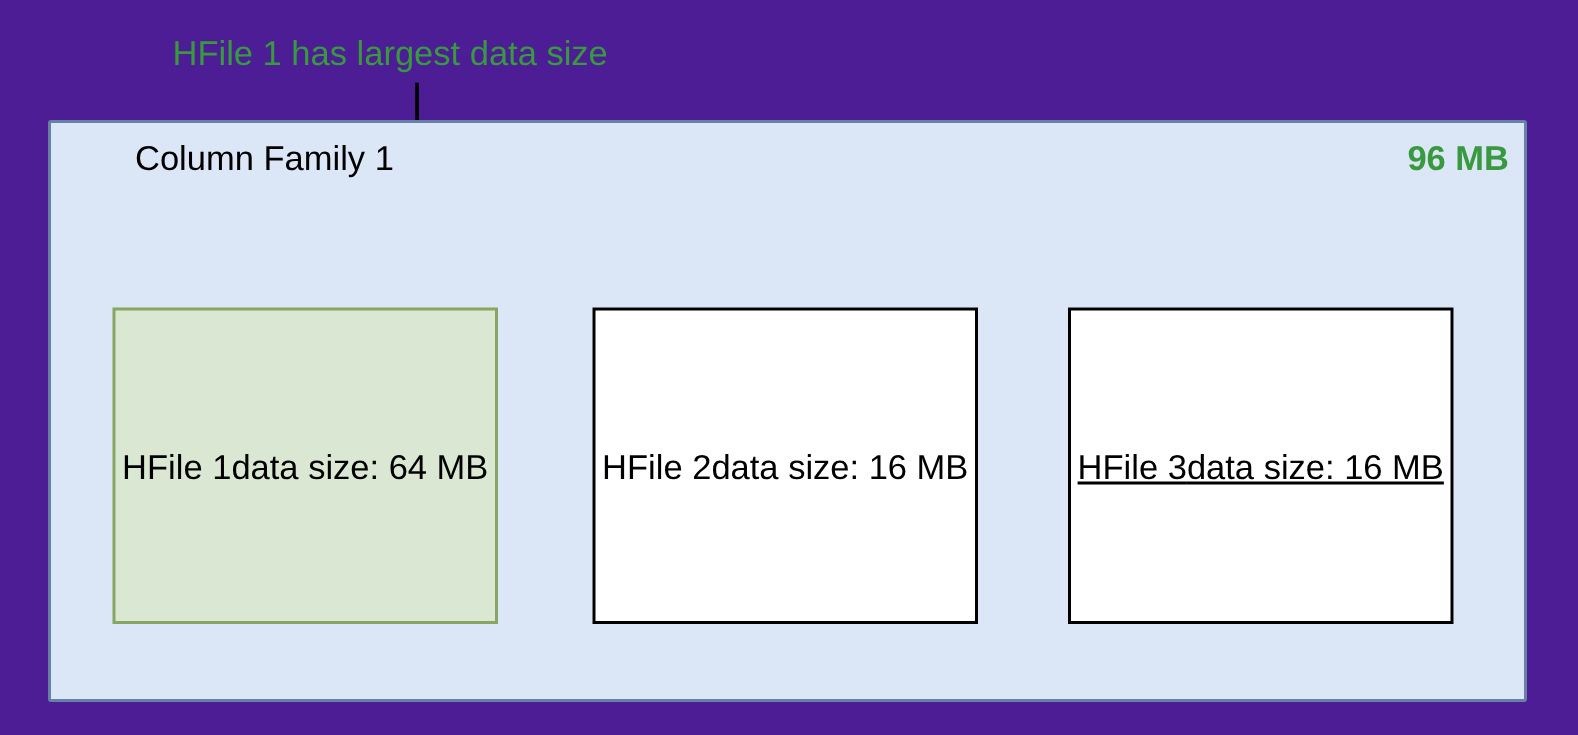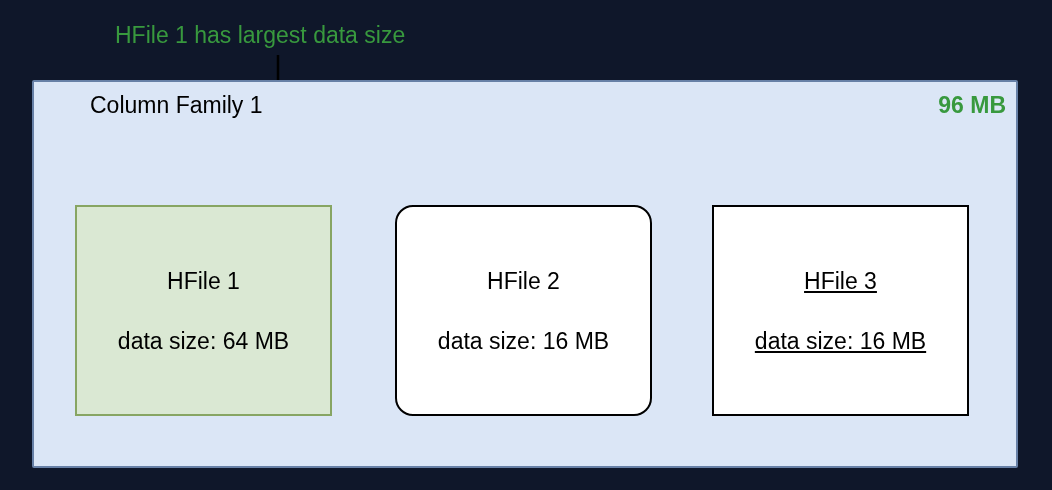--- a/index.html
+++ b/index.html
@@ -15,21 +15,21 @@
   }
   html, body {
     margin: 0;
     padding: 0;
     background: #ffffff;
   }
   .stage {
     position: relative;
     width: 1052px;
     height: 490px;
-    background: #0f172a;
+    background: #4c1d95;
     overflow: hidden;
     font-family: "Liberation Sans", "DejaVu Sans", sans-serif;
     color: var(--text-color);
   }
   .annotation {
     position: absolute;
     left: 115px;
     top: 21px;
     font-size: 23px;
     line-height: 28px;
@@ -73,34 +73,34 @@
   }
   .hfile-box {
     position: absolute;
     top: 123px;
     width: 257px;
     height: 211px;
     box-sizing: border-box;
     background: var(--box-fill);
     border: 2px solid var(--box-border);
     display: flex;
-    flex-direction: column;
+    flex-direction: row;
     align-items: center;
     justify-content: center;
     row-gap: 32px;
     font-size: 23px;
     line-height: 28px;
     text-align: center;
   }
   .hfile-box.highlighted {
     background: var(--highlight-fill);
     border-color: var(--highlight-border);
   }
   .hfile-1 { left: 41px; }
-  .hfile-2 { left: 361px; border-radius: 18px; }
+  .hfile-2 { left: 361px; }
   .hfile-3 { left: 678px; text-decoration: underline; }
   .watermark {
     position: absolute;
     left: 868px;
     top: 450px;
     font-size: 19px;
     line-height: 24px;
     color: rgba(255, 255, 255, 0.78);
     text-shadow: 0 0 2px rgba(130, 142, 165, 0.65);
     white-space: nowrap;

